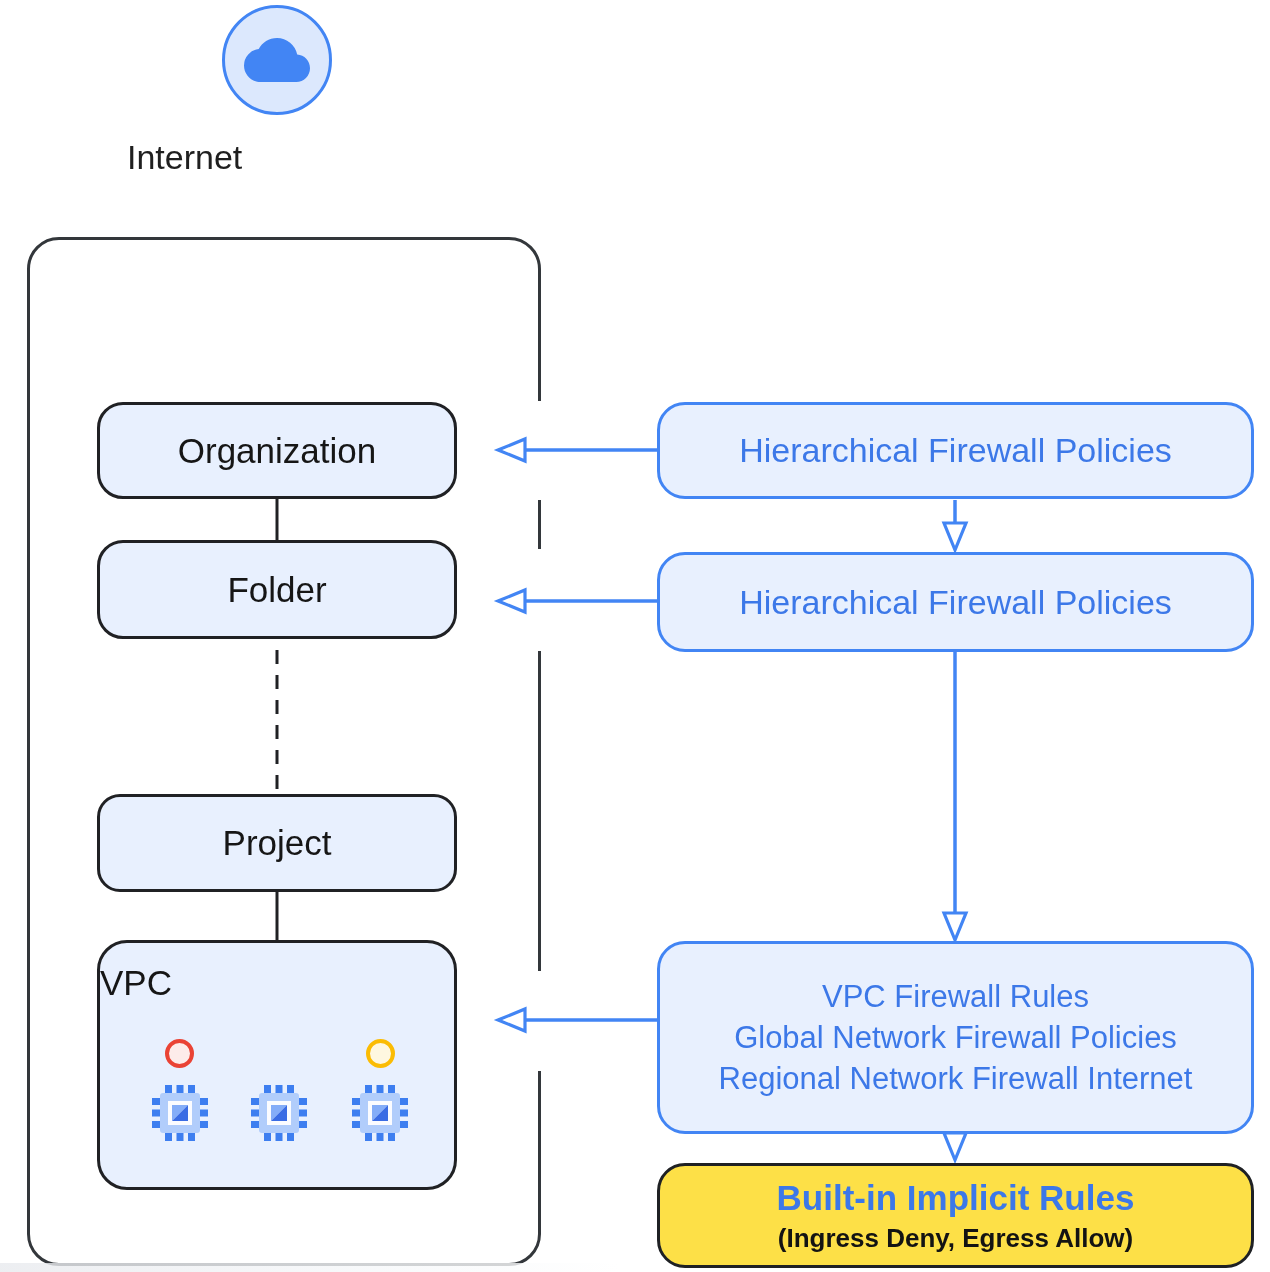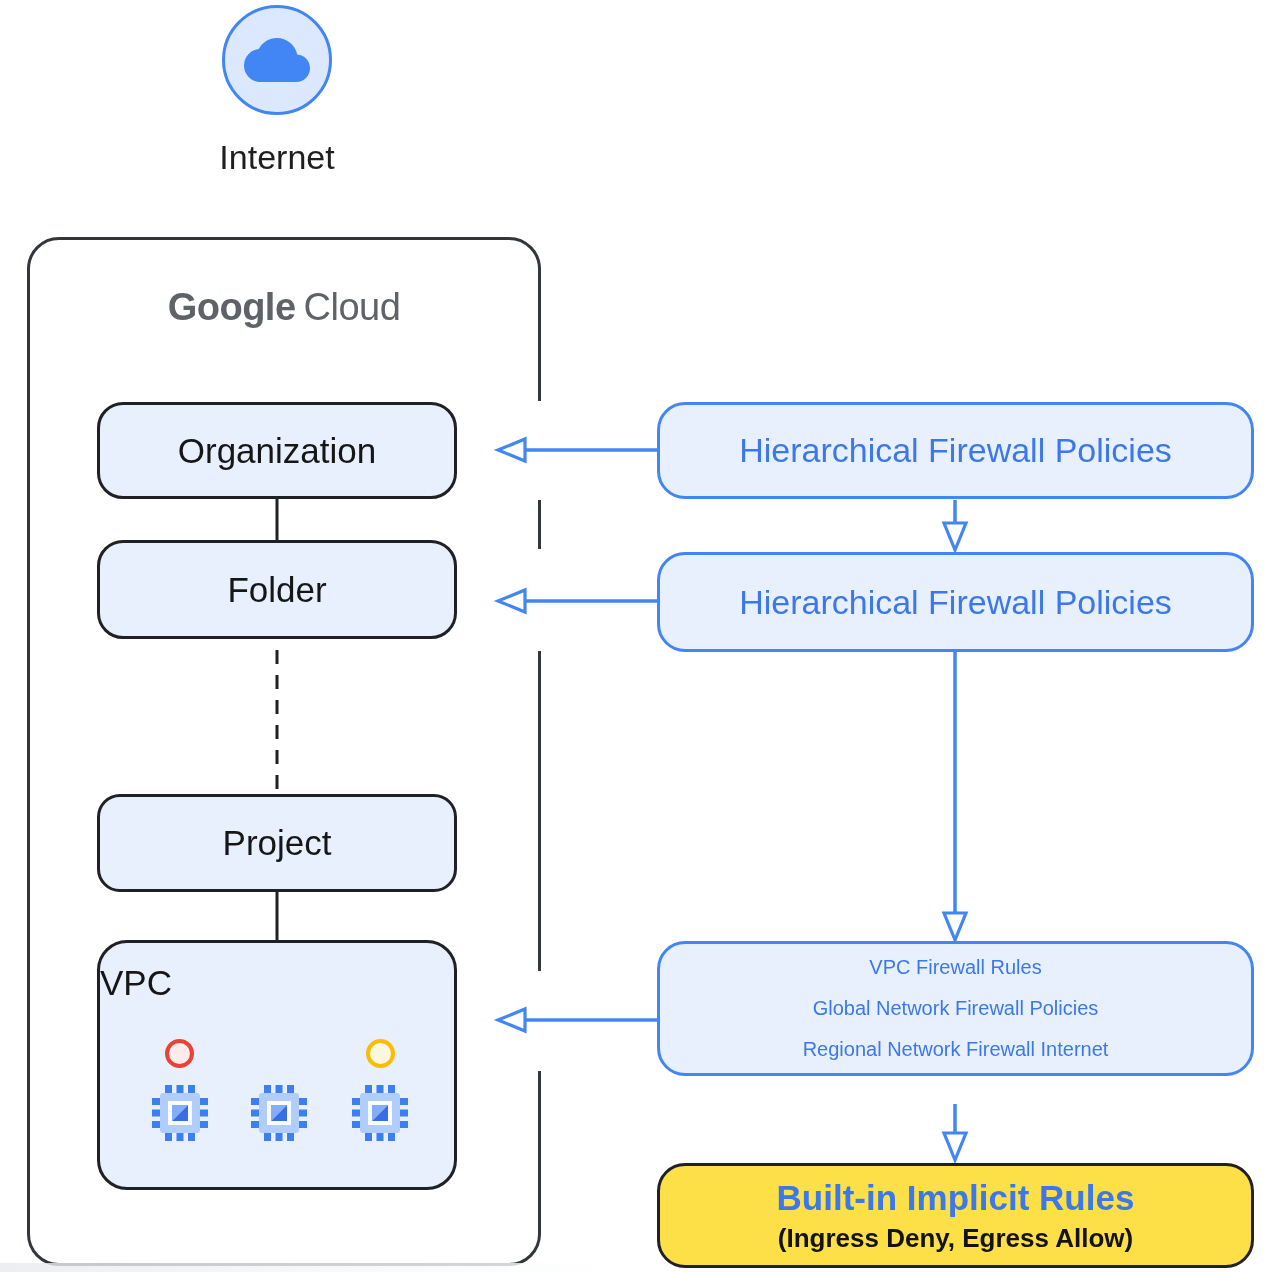--- a/index.html
+++ b/index.html
@@ -8,21 +8,21 @@
     position:relative; width:1270px; height:1272px; background:#ffffff;
     font-family:"Liberation Sans", sans-serif; overflow:hidden;
   }
   
   .internet-circle {
     position:absolute; left:222px; top:5px; width:110px; height:110px;
     border-radius:50%; border:3px solid #4285f4; background:#dce8fd;
     display:flex; align-items:center; justify-content:center;
   }
   .internet-label {
-    position:absolute; left:127px; top:138px; width:300px; text-align:center;
+    position:absolute; left:127px; top:138px; width:300px; text-align:left;
     font-size:34px; font-weight:500; color:#1f1f1f;
   }
   
   .gc-container {
     position:absolute; left:27px; top:237px; width:514px; height:1029px;
     border:3px solid #33373b; border-radius:32px; background:#ffffff;
   }
   .border-gap {
     position:absolute; left:534px; width:12px; background:#ffffff;
   }
@@ -62,21 +62,21 @@
   .chip-1 { left:52px; } .chip-2 { left:151px; } .chip-3 { left:252px; }
   
   .policy-box {
     position:absolute; left:657px; width:597px;
     background:#e8f0fe; border:3.5px solid #4285f4; border-radius:28px;
     display:flex; flex-direction:column; align-items:center; justify-content:center;
     color:#3c78e8; font-weight:400; text-align:center;
   }
   .policy-org    { top:402px; height:97px;  font-size:34px; }
   .policy-folder { top:552px; height:100px; font-size:34px; }
-  .policy-vpc    { top:941px; height:135px; font-size:20px; line-height:41px; }
+  .policy-vpc    { top:941px; height:193px; font-size:31px; line-height:41px; }
   .builtin-box {
     position:absolute; left:657px; top:1163px; width:597px; height:105px;
     background:#fde047; border:3px solid #1f2124; border-radius:28px;
     display:flex; flex-direction:column; align-items:center; justify-content:center;
   }
   .builtin-title { font-size:35px; font-weight:700; color:#3c78e8; }
   .builtin-sub   { font-size:26px; font-weight:700; color:#131313; margin-top:5px; }
   
   .connector-layer { position:absolute; left:0; top:0; width:1270px; height:1272px; pointer-events:none; }
   .bottom-edge {
@@ -95,23 +95,20 @@
       <path fill="#4285f4" d="M19.35 6.54A7.49 7.49 0 0 0 12 .5C9.11.5 6.6 2.14 5.35 4.54A5.994 5.994 0 0 0 0 10.5c0 3.31 2.69 6 6 6h13c2.76 0 5-2.24 5-5 0-2.64-2.05-4.78-4.65-4.96z"></path>
     </svg>
   </div>
   <div class="internet-label">Internet</div>
 
   <div class="gc-container"></div>
   <div class="border-gap gap-1"></div>
   <div class="border-gap gap-2"></div>
   <div class="border-gap gap-3"></div>
 
-  <div class="gc-logo">
-    <span class="brand-a">Google</span><span class="brand-b">Cloud</span>
-  </div>
 
   <svg class="connector-layer" viewBox="0 0 1270 1272">
 
     <line x1="277" y1="499" x2="277" y2="552" stroke="#202124" stroke-width="3"></line>
     <line x1="277" y1="650" x2="277" y2="794" stroke="#202124" stroke-width="3" stroke-dasharray="14 11"></line>
     <line x1="277" y1="892" x2="277" y2="940" stroke="#202124" stroke-width="3"></line>
 
     <g>
       <line x1="657" y1="450" x2="524" y2="450" stroke="#4285f4" stroke-width="3.5"></line>
       <polygon points="498,450 525,439 525,461" fill="#ffffff" stroke="#4285f4" stroke-width="3.2" stroke-linejoin="miter"></polygon>

